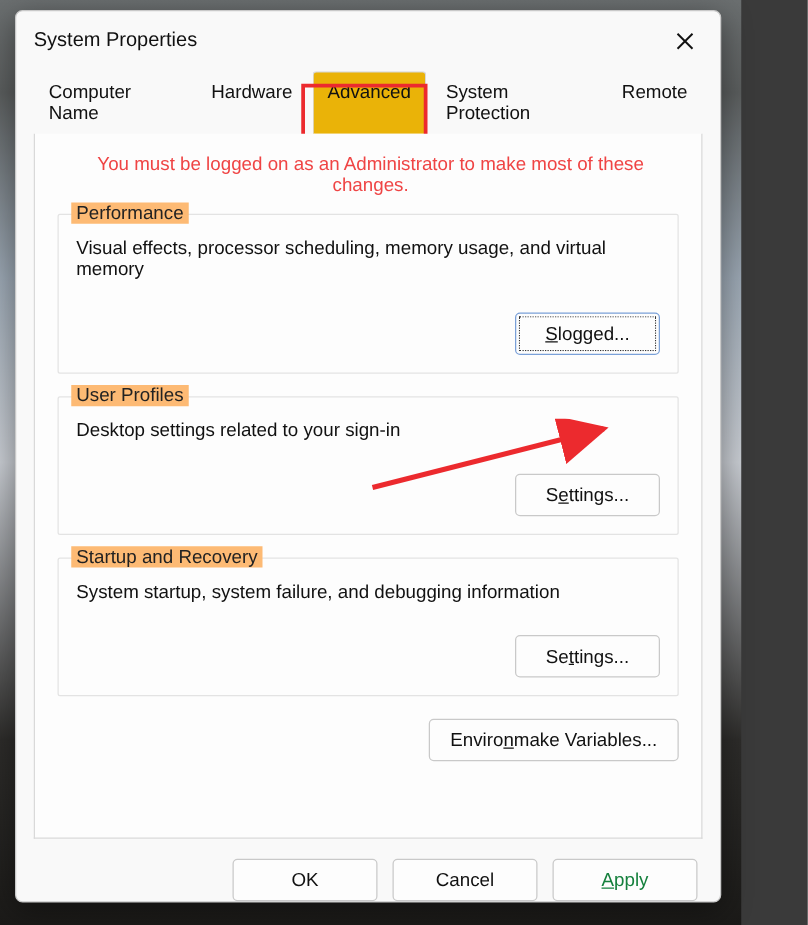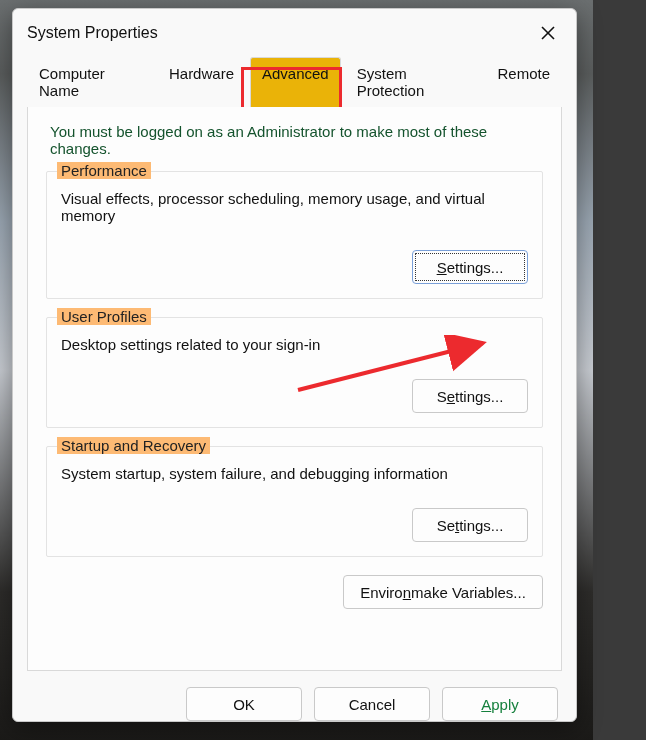--- a/index.html
+++ b/index.html
@@ -36,21 +36,21 @@
   }
   .tab-highlight{
     position:absolute;border:3px solid #ec2a2e;pointer-events:none;
     left:228px;top:58px;width:95px;height:43px;
   }
   .tabpanel{
     margin:0 14px 0 14px;border:1px solid #d9d9d9;border-top:none;
     background:#fdfdfd;flex:1;padding:14px 18px 12px 18px;
     position:relative;
   }
-  .intro{margin:2px 0 14px 4px;color:#14532d;}
+  .intro{margin:2px 0 14px 4px;color:#ef4444;text-align:center;}
   .group{
     border:1px solid #e3e3e3;border-radius:2px;
     padding:18px 14px 14px 14px;margin:12px 0 18px 0;position:relative;
   }
   .group-title{
     position:absolute;top:-10px;left:10px;background:#fdba74;
     padding:0 4px;color:#222;font-size:15px;
   }
   .group-desc{color:#111;margin:0 0 14px 0;}
   .group-actions{display:flex;justify-content:flex-end;gap:10px;margin-top:26px;}
@@ -104,21 +104,21 @@
     <div class="tab-highlight"></div>
 
     <div class="tabpanel">
       <div class="intro">You must be logged on as an Administrator to make most of these changes.</div>
 
       <div class="group">
         <div class="group-title">Performance</div>
         <div class="group-desc">Visual effects, processor scheduling, memory usage, and virtual memory</div>
         <div class="group-actions">
           <button class="std focus-inner">
-            <span></span><span class="underline-char">S</span><span>ettings...</span>
+            <span></span><span class="underline-char">S</span><span>logged...</span>
           </button>
         </div>
       </div>
 
       <div class="group">
         <div class="group-title">User Profiles</div>
         <div class="group-desc">Desktop settings related to your sign-in</div>
         <div class="group-actions">
           <button class="std">
             <span>S</span><span class="underline-char">e</span><span>ttings...</span>

